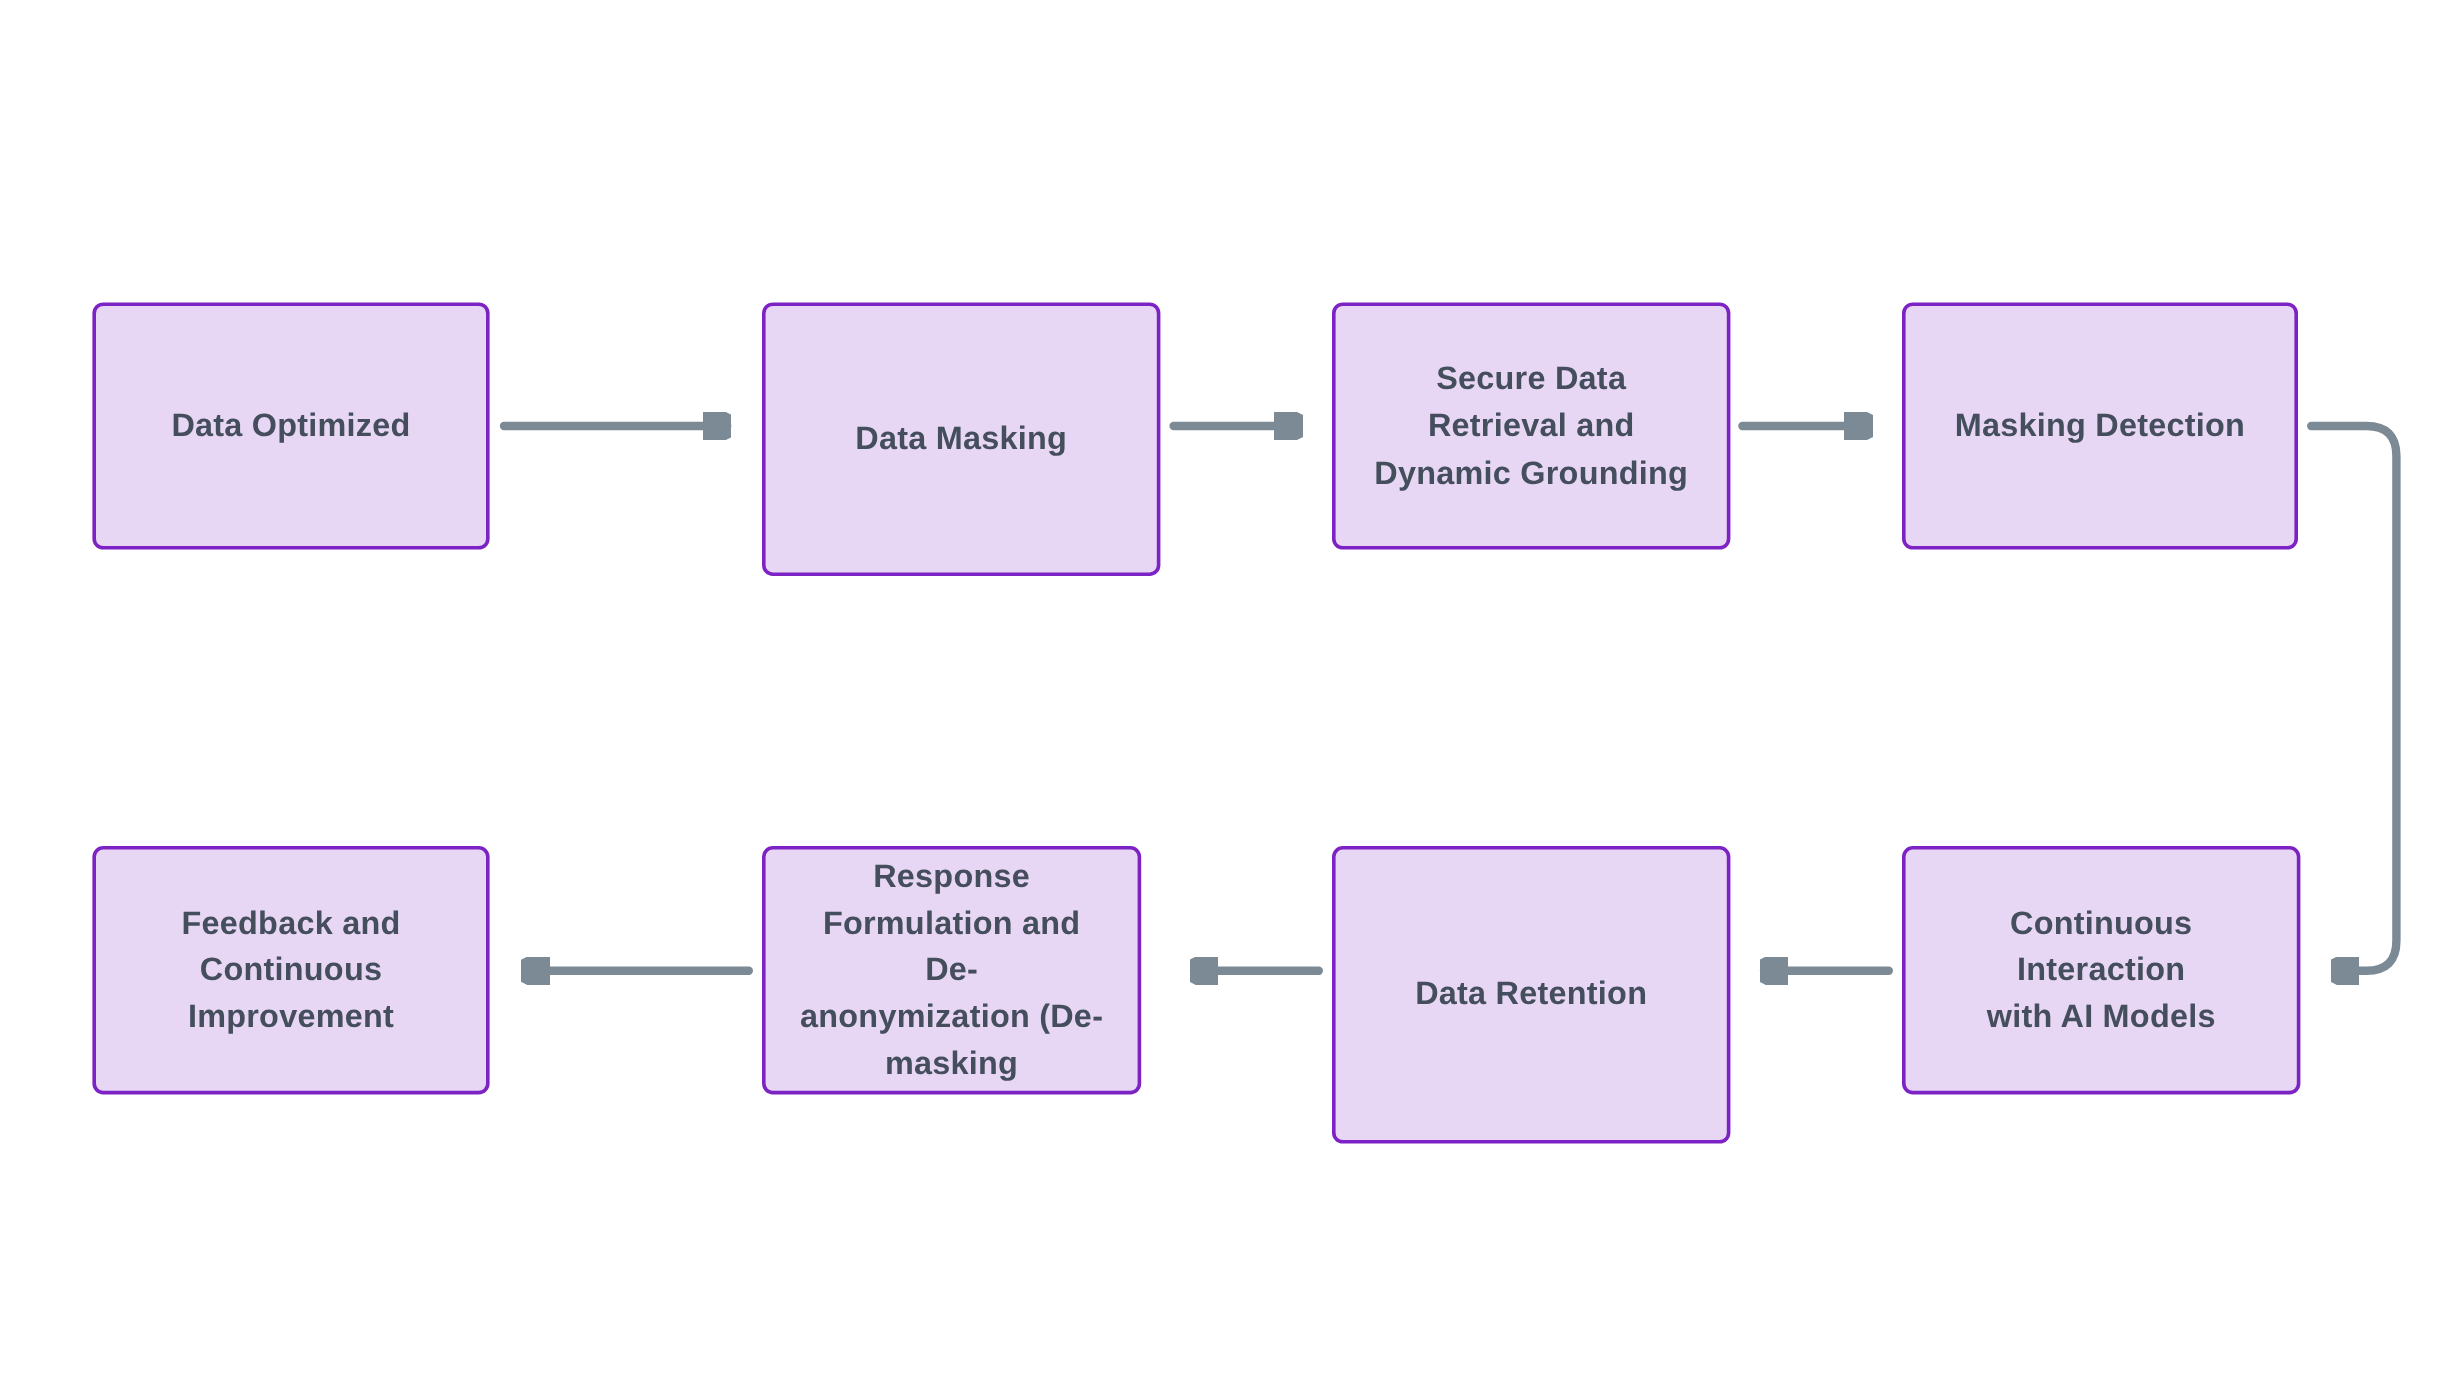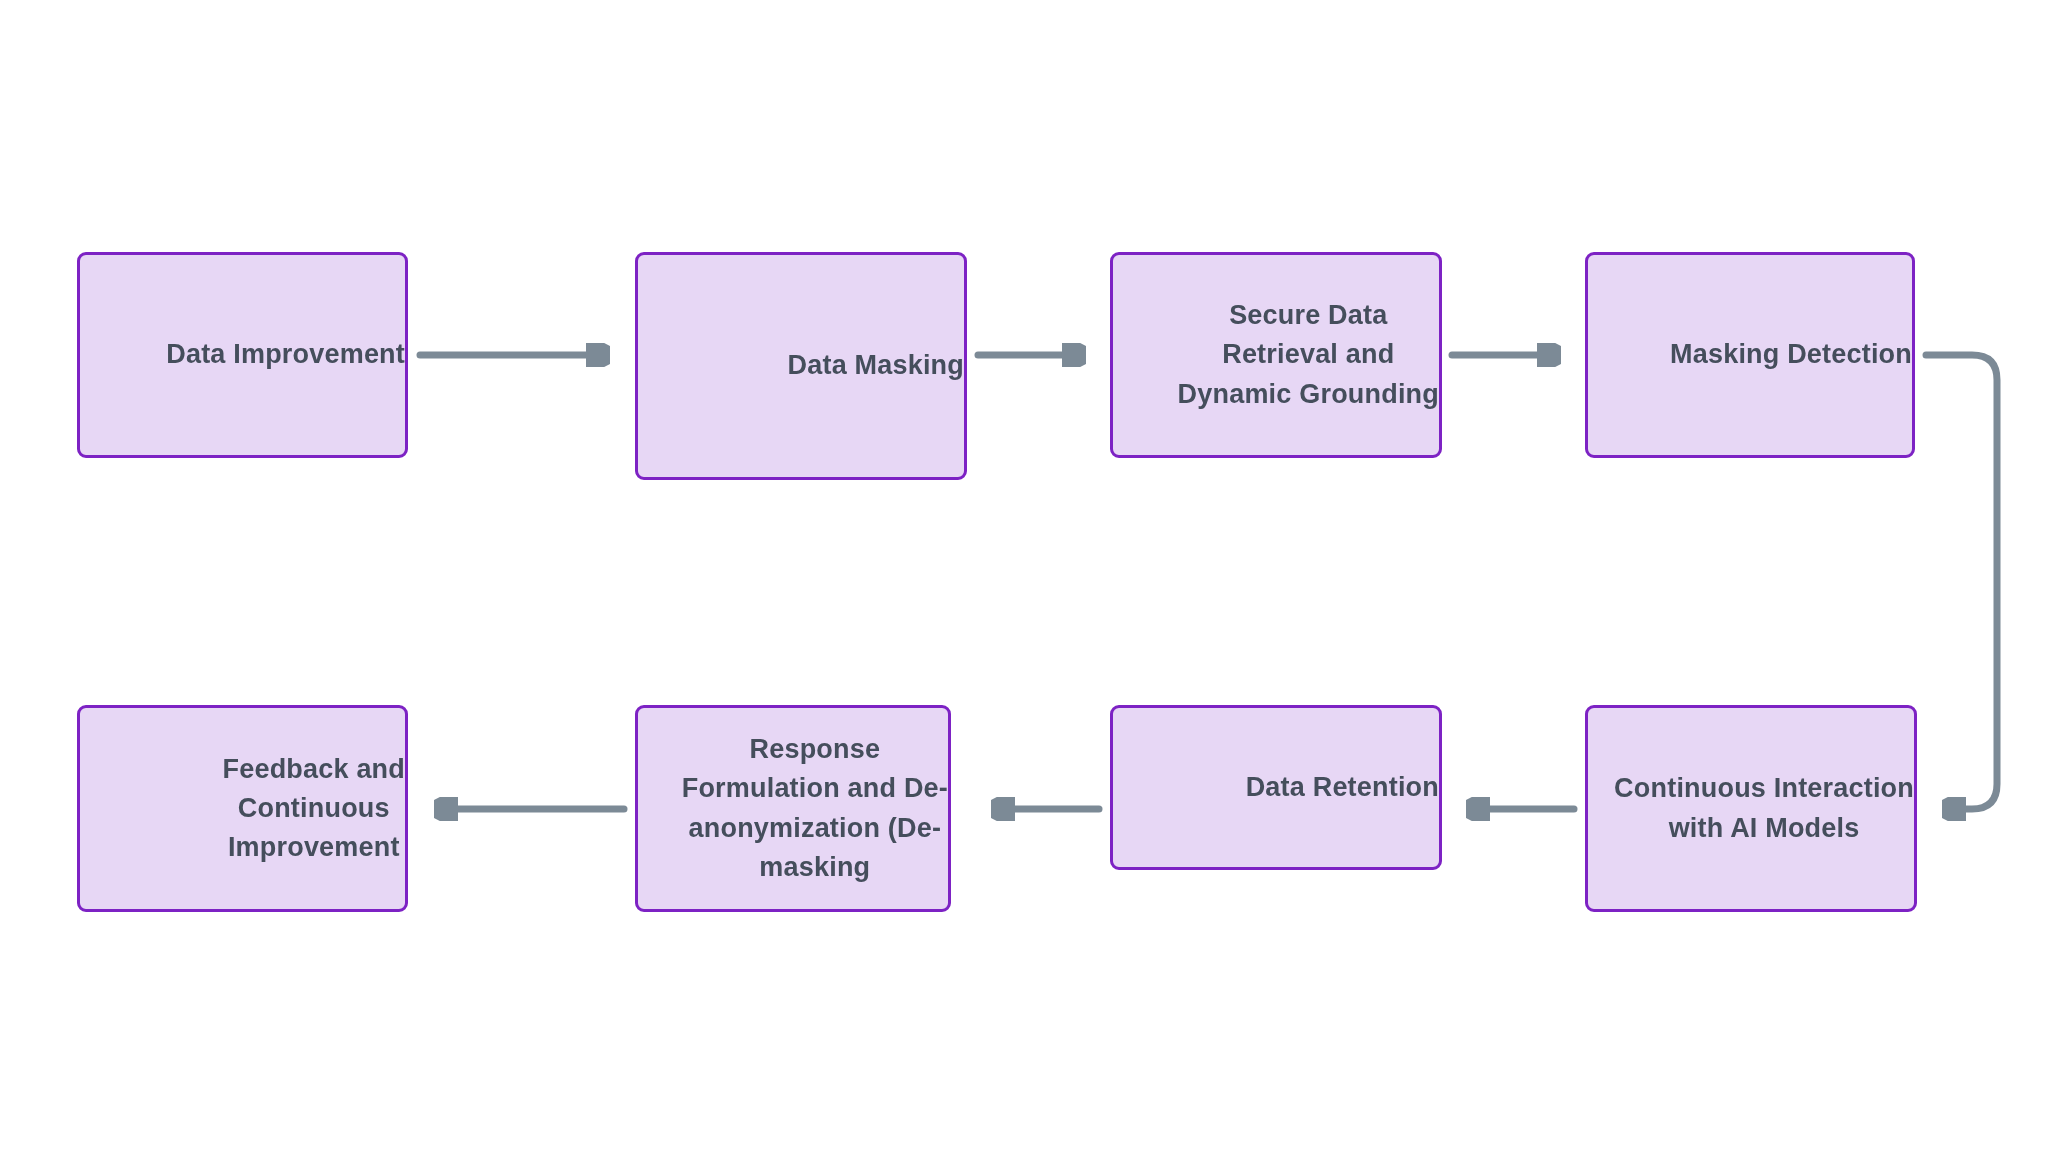--- a/index.html
+++ b/index.html
@@ -19,39 +19,39 @@
     font-family: "Liberation Sans", sans-serif;
     overflow: hidden;
   }
   .node {
     position: absolute;
     background: var(--node-fill);
     border: 3px solid var(--node-border);
     border-radius: 9px;
     display: flex;
     align-items: center;
-    justify-content: flex-end;
+    justify-content: center;
     text-align: center;
-    padding: 10px 0;
+    padding: 10px 22px;
   }
   .node .label {
     color: var(--text);
     font-size: 27px;
     font-weight: 600;
     line-height: 1.45;
     white-space: pre-line;
     letter-spacing: 0.2px;
   }
   
   .n0 { left:   77px; top: 252px; width: 331px; height: 206px; }
   .n1 { left:  635px; top: 252px; width: 332px; height: 228px; }
   .n2 { left: 1110px; top: 252px; width: 332px; height: 206px; }
   .n3 { left: 1585px; top: 252px; width: 330px; height: 206px; }
   .n4 { left: 1585px; top: 705px; width: 332px; height: 207px; }
-  .n5 { left: 1110px; top: 705px; width: 332px; height: 165px; }
+  .n5 { left: 1110px; top: 705px; width: 332px; height: 248px; }
   .n6 { left:  635px; top: 705px; width: 316px; height: 207px; }
   .n7 { left:   77px; top: 705px; width: 331px; height: 207px; }
   svg.edges {
     position: absolute;
     left: 0; top: 0;
     width: 2048px; height: 1152px;
     pointer-events: none;
   }
   svg.edges path {
     fill: none;
@@ -76,21 +76,21 @@
     <path d="M420,355 L606,355" marker-end="url(#ah)"></path>
     <path d="M978,355 L1082,355" marker-end="url(#ah)"></path>
     <path d="M1452,355 L1557,355" marker-end="url(#ah)"></path>
     <path d="M1926,355 L1972,355 Q1997,355 1997,380 L1997,784 Q1997,809 1972,809 L1946,809" marker-end="url(#ah)"></path>
     <path d="M1574,809 L1470,809" marker-end="url(#ah)"></path>
     <path d="M1099,809 L995,809" marker-end="url(#ah)"></path>
     <path d="M624,809 L438,809" marker-end="url(#ah)"></path>
   </svg>
 
   <div class="node n0">
-    <div class="label">Data Improvement</div>
+    <div class="label">Data Optimized</div>
   </div>
   <div class="node n1">
     <div class="label">Data Masking</div>
   </div>
   <div class="node n2">
     <div class="label">Secure Data
 Retrieval and
 Dynamic Grounding</div>
   </div>
   <div class="node n3">

